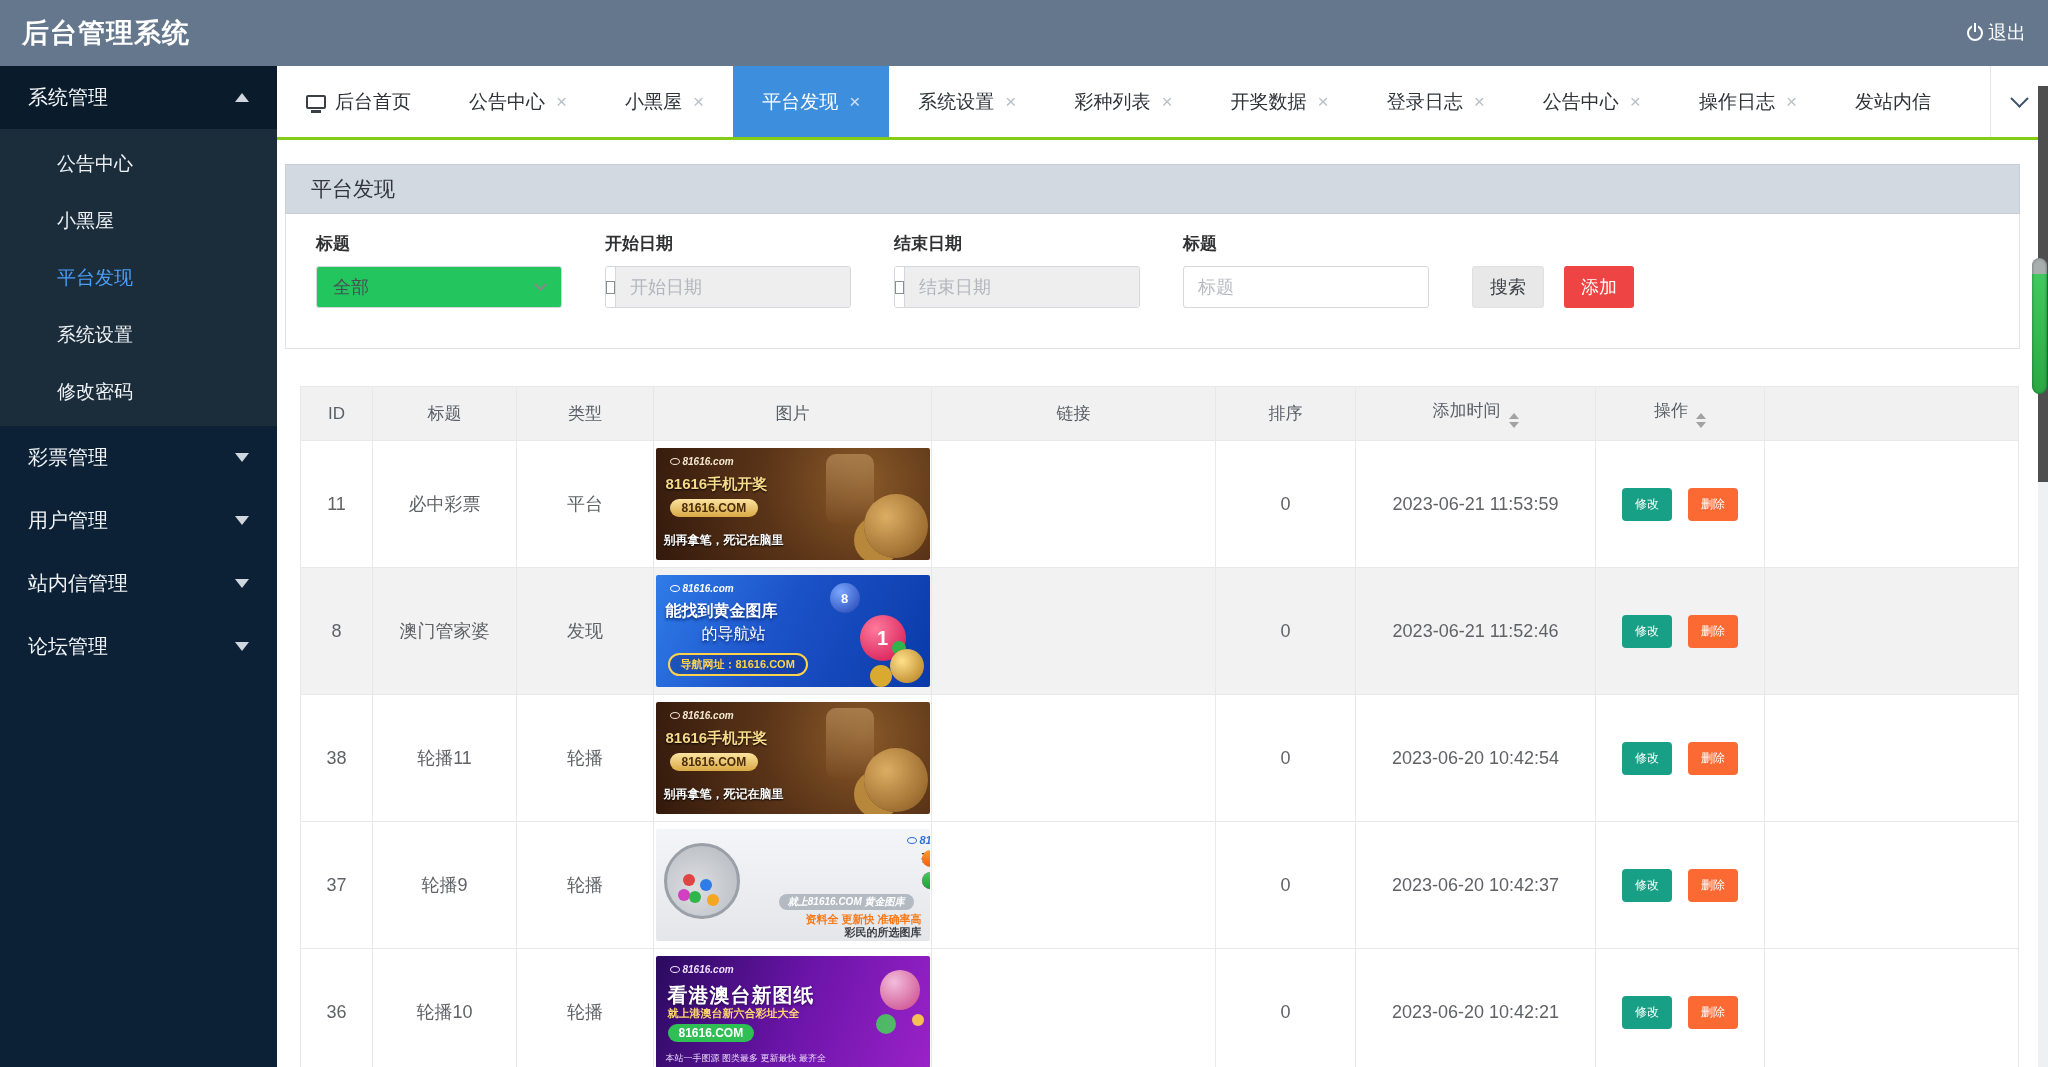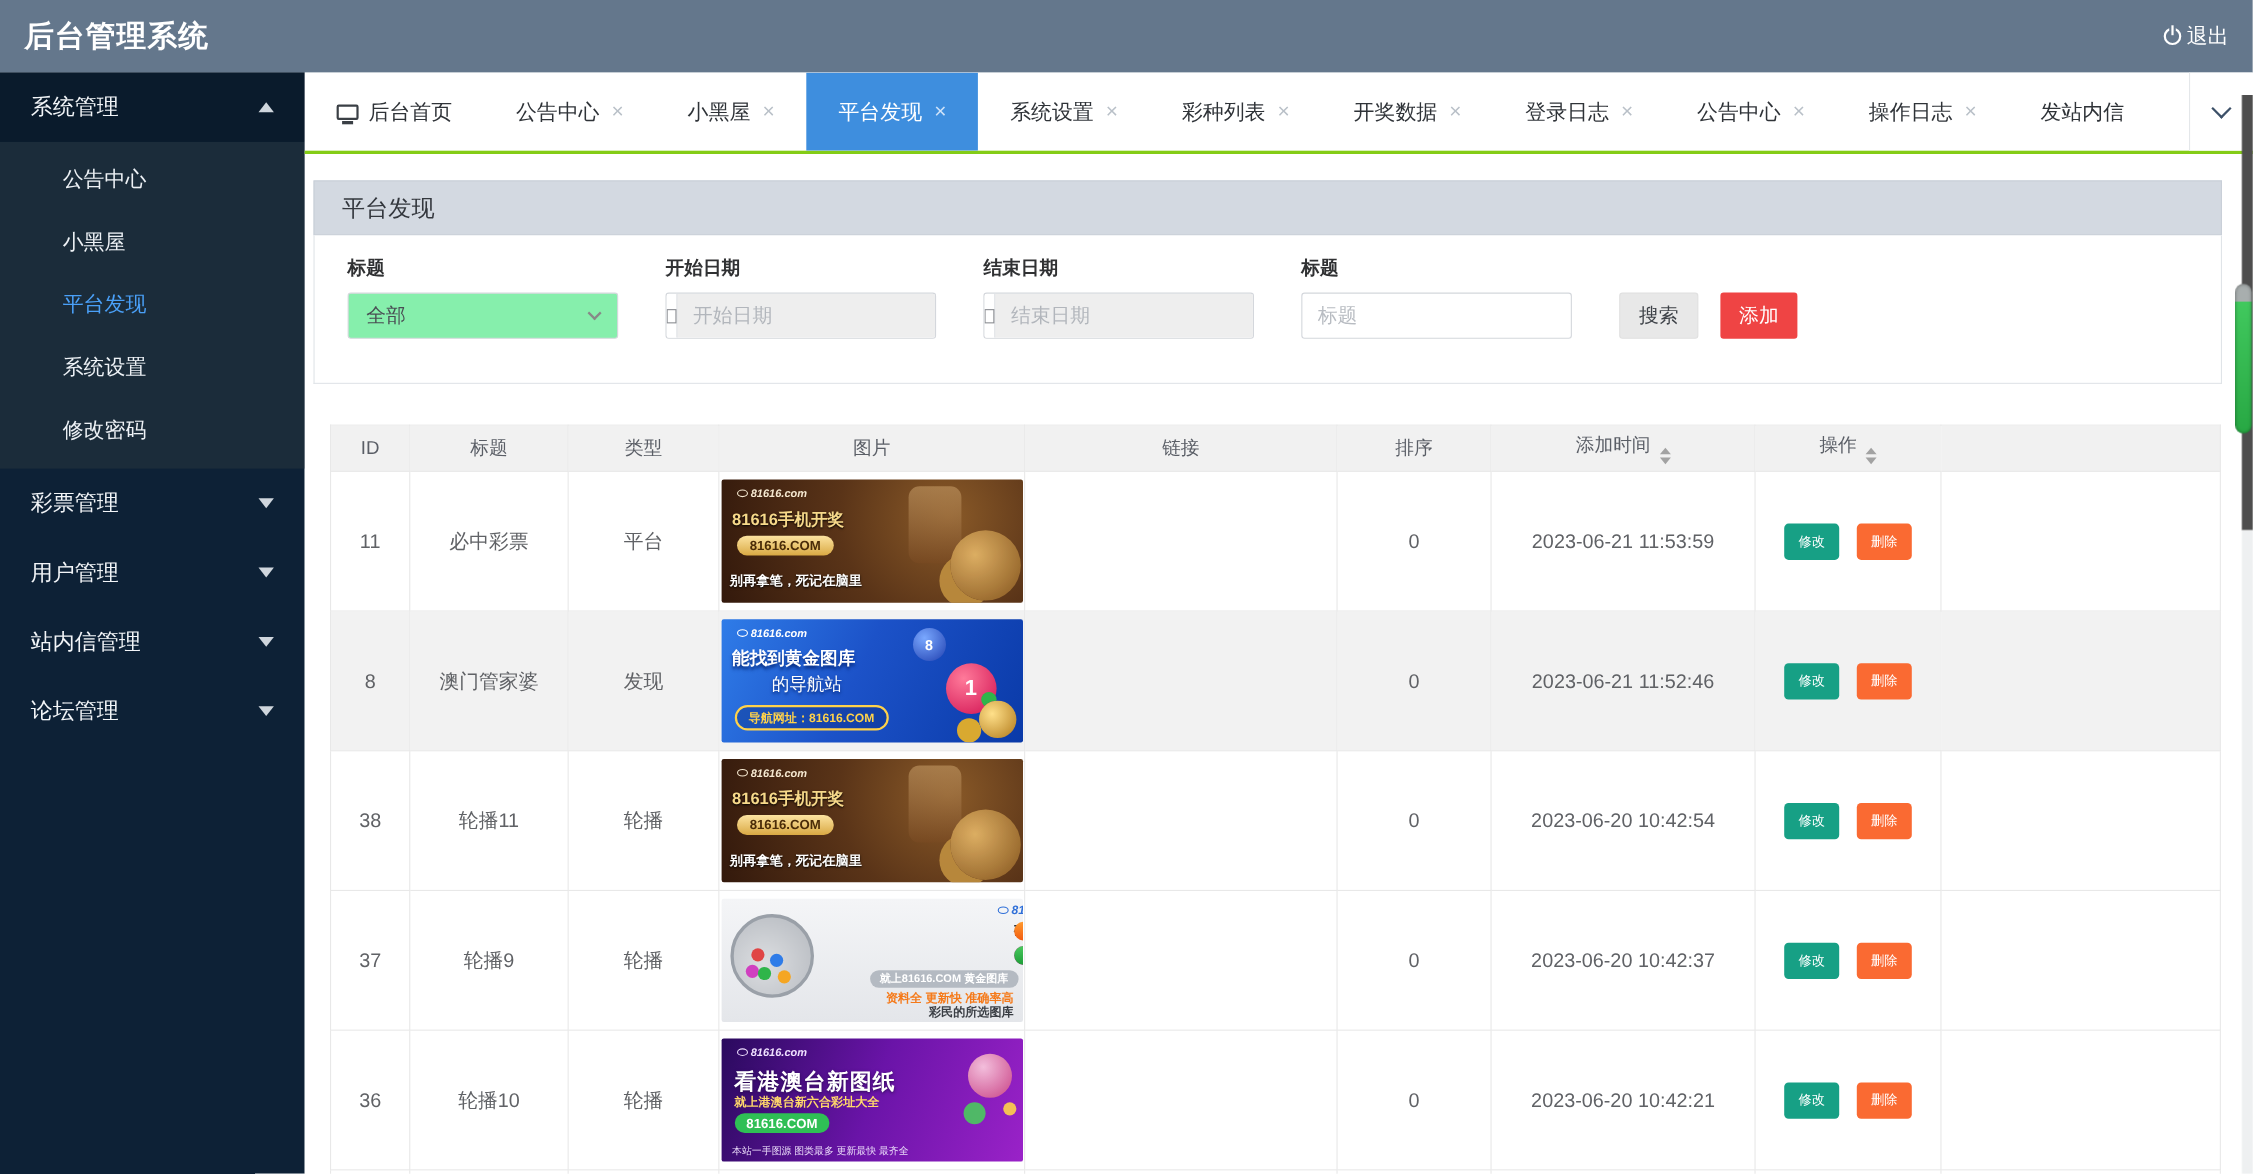--- a/index.html
+++ b/index.html
@@ -60,21 +60,21 @@
   .content { position:relative; flex:1; background:#fff; }
   .panel { margin:24px 28px 0 8px; }
   .panel-header { height:50px; background:#d3d9e1; border:1px solid #c9cfd8; display:flex;
     align-items:center; padding:0 25px; font-size:21px; color:#33373d; }
   .panel-body { height:135px; border:1px solid #e0e4e8; border-top:none; background:#fff;
     display:flex; align-items:flex-end; padding:0 0 40px 30px; }
   .filter-group { margin-right:43px; }
   .filter-label { font-size:17px; font-weight:bold; color:#303133; margin-bottom:11px; }
   .sel { width:246px; height:42px; border:1px solid #d4d7dc; border-radius:3px; display:flex;
     align-items:center; justify-content:space-between; padding:0 16px; font-size:18px;
-    color:#4a4e54; cursor:pointer; background:#86efac; }
+    color:#4a4e54; cursor:pointer; background:#22c55e; }
   .sel-chev { width:9px; height:9px; border-right:2px solid #888; border-bottom:2px solid #888;
     transform:rotate(45deg) translate(-2px,-2px); }
   .date-group { width:246px; height:42px; border:1px solid #d4d7dc; border-radius:3px;
     display:flex; overflow:hidden; }
   .date-addon { width:44px; background:#fff; border-right:1px solid #d4d7dc; display:flex;
     align-items:center; justify-content:center; }
   .cal-icon { width:9px; height:13px; border:1px solid #8a8d92; display:inline-block; }
   .date-input { flex:1; border:none; outline:none; background:#eeeeee; font-size:18px;
     padding:0 14px; color:#5a5e64; font-family:inherit; }
   .date-input::placeholder { color:#b2b6bc; }
@@ -85,21 +85,21 @@
     font-family:inherit; }
   .btn-search { background:#e8e8e8; color:#3e4248; padding:0 17px; margin-right:20px;
     border:1px solid #e0e0e0; }
   .btn-add { background:#ef4444; color:#fff; padding:0 17px; }
 
   
   .data-table { border-collapse:collapse; margin:37px 0 0 23px; table-layout:fixed;
     width:1718px; }
   .data-table th, .data-table td { border:1px solid #e8e8e8; text-align:center;
     vertical-align:middle; overflow:hidden; }
-  .data-table th { height:42px; background:#f1f1f1; font-size:17px; font-weight:normal;
+  .data-table th { height:54px; background:#f1f1f1; font-size:17px; font-weight:normal;
     color:#5a5e66; }
   .data-table td { height:127px; font-size:18px; color:#606266; }
   .data-table tr.stripe td { background:#f2f2f2; }
   .sort { display:inline-flex; flex-direction:column; margin-left:8px; vertical-align:-3px; }
   .sort .s-up { width:0;height:0;border:5px solid transparent; border-bottom:6px solid #a2a2a2;
     border-top:none; margin-bottom:3px; }
   .sort .s-dn { width:0;height:0;border:5px solid transparent; border-top:6px solid #a2a2a2;
     border-bottom:none; }
   .act-btn { display:inline-block; padding:8px 13px; border-radius:4px; color:#fff;
     font-size:12px; cursor:pointer; }
@@ -156,22 +156,22 @@
     height:12px; border-radius:50%; background:#e04545;
     box-shadow:17px 5px 0 #2f7ce8, 6px 17px 0 #2fb54a, 24px 20px 0 #f5a623, -5px 15px 0 #d040c0; }
   .b-light .site-tag { right:10px; top:5px; color:#2f6fd8; font-size:11px; }
   .b-light .lt-row1 { right:8px; top:21px; font-size:13px; font-weight:bold; color:#33373d; }
   .b-light .lt-row2 { right:8px; top:43px; }
   .lt-pill { display:inline-block; padding:1px 9px; border-radius:10px; font-size:11px;
     color:#fff; font-weight:bold; }
   .pl-o { background:linear-gradient(#ff9a2e,#f25c10); }
   .pl-m { background:linear-gradient(#f04ac8,#c01898); }
   .pl-g { background:linear-gradient(#4ac95e,#1e9e38); }
-  .b-light .lt-pill4 { right:4px; top:65px; background:#b4bac2; color:#fff; font-size:10px;
-    padding:1px 9px; border-radius:9px; font-weight:bold; }
+  .b-light .lt-pill4 { right:16px; top:65px; background:#b4bac2; color:#fff; font-size:10px;
+    padding:1px 9px; border-radius:9px; font-weight:bold;font-style:italic; }
   .b-light .lt-line1 { right:8px; top:83px; color:#f57a1a; font-size:11px; font-weight:bold; }
   .b-light .lt-line2 { right:8px; bottom:1px; color:#3a3e44; font-size:11px; font-weight:bold; }
 
   .b-purple { background:linear-gradient(110deg,#2a0a5e 0%,#6a14a8 50%,#9a22c8 100%); }
   .b-purple::after { content:''; position:absolute; right:10px; top:14px; width:40px; height:40px;
     border-radius:50%; background:radial-gradient(circle at 35% 30%, #ffd0e0, #d04880);
     box-shadow:-14px 34px 0 -10px #4ac95e, 18px 30px 0 -14px #ffd24a; opacity:.9; }
   .b-purple .site-tag { left:14px; top:8px; color:#efe0ff; }
   .b-purple .pu-head { left:12px; top:26px; color:#fff; font-weight:bold; font-size:20px;
     letter-spacing:1px; text-shadow:0 1px 3px #2a0a50; }

